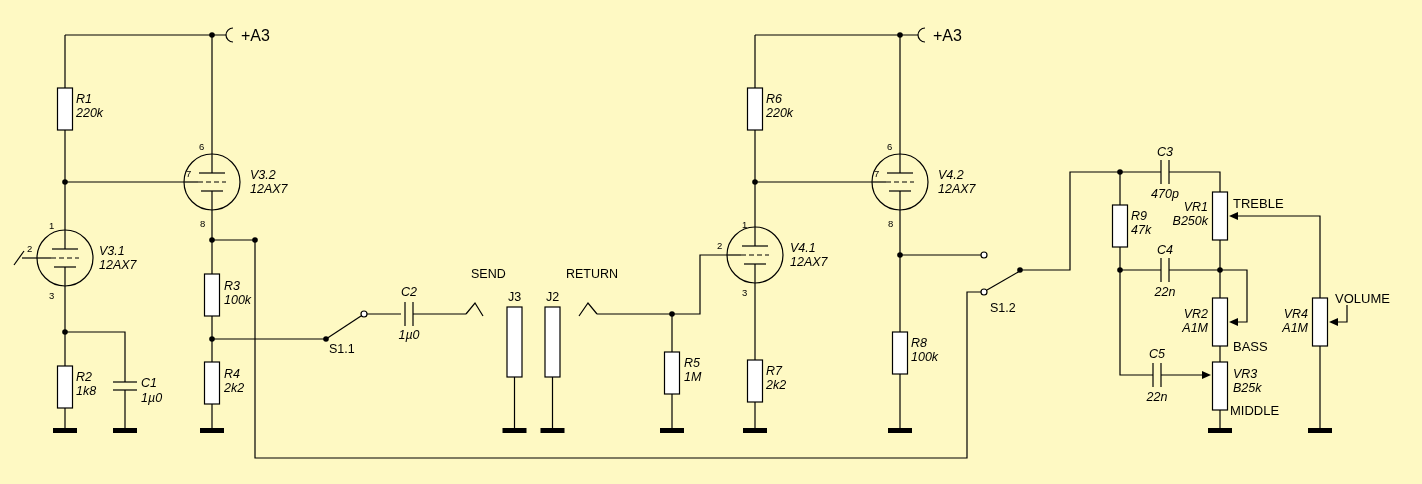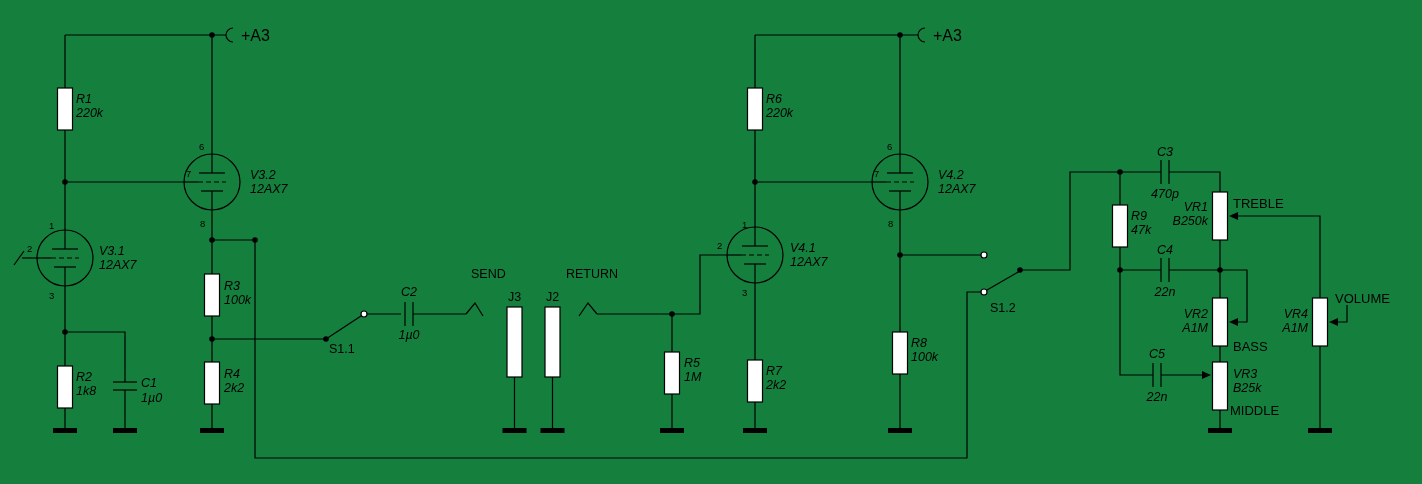--- a/index.html
+++ b/index.html
@@ -1,16 +1,16 @@
 <!DOCTYPE html>
 <html><head>
 <meta charset="utf-8">
 <style>
   html,body{margin:0;padding:0;background:#fff;}
-  .stage{position:relative;width:1422px;height:484px;background:#15803d;overflow:hidden;}
+  .stage{position:relative;width:1422px;height:484px;background:#fef9c3;overflow:hidden;}
   svg{display:block;}
   svg text{font-family:"Liberation Sans","DejaVu Sans",sans-serif;fill:#000;}
   .w{stroke:#000;stroke-width:1.2;fill:none;}
   .dash{stroke-dasharray:5 3;}
   .box{fill:#fff;stroke:#000;stroke-width:1.2;}
   .dot{fill:#000;stroke:none;}
   .oc{fill:#fff;stroke:#000;stroke-width:1.2;}
   .gnd{fill:#000;stroke:none;}
   .arw{fill:#000;stroke:none;}
   .it{font-style:italic;}

